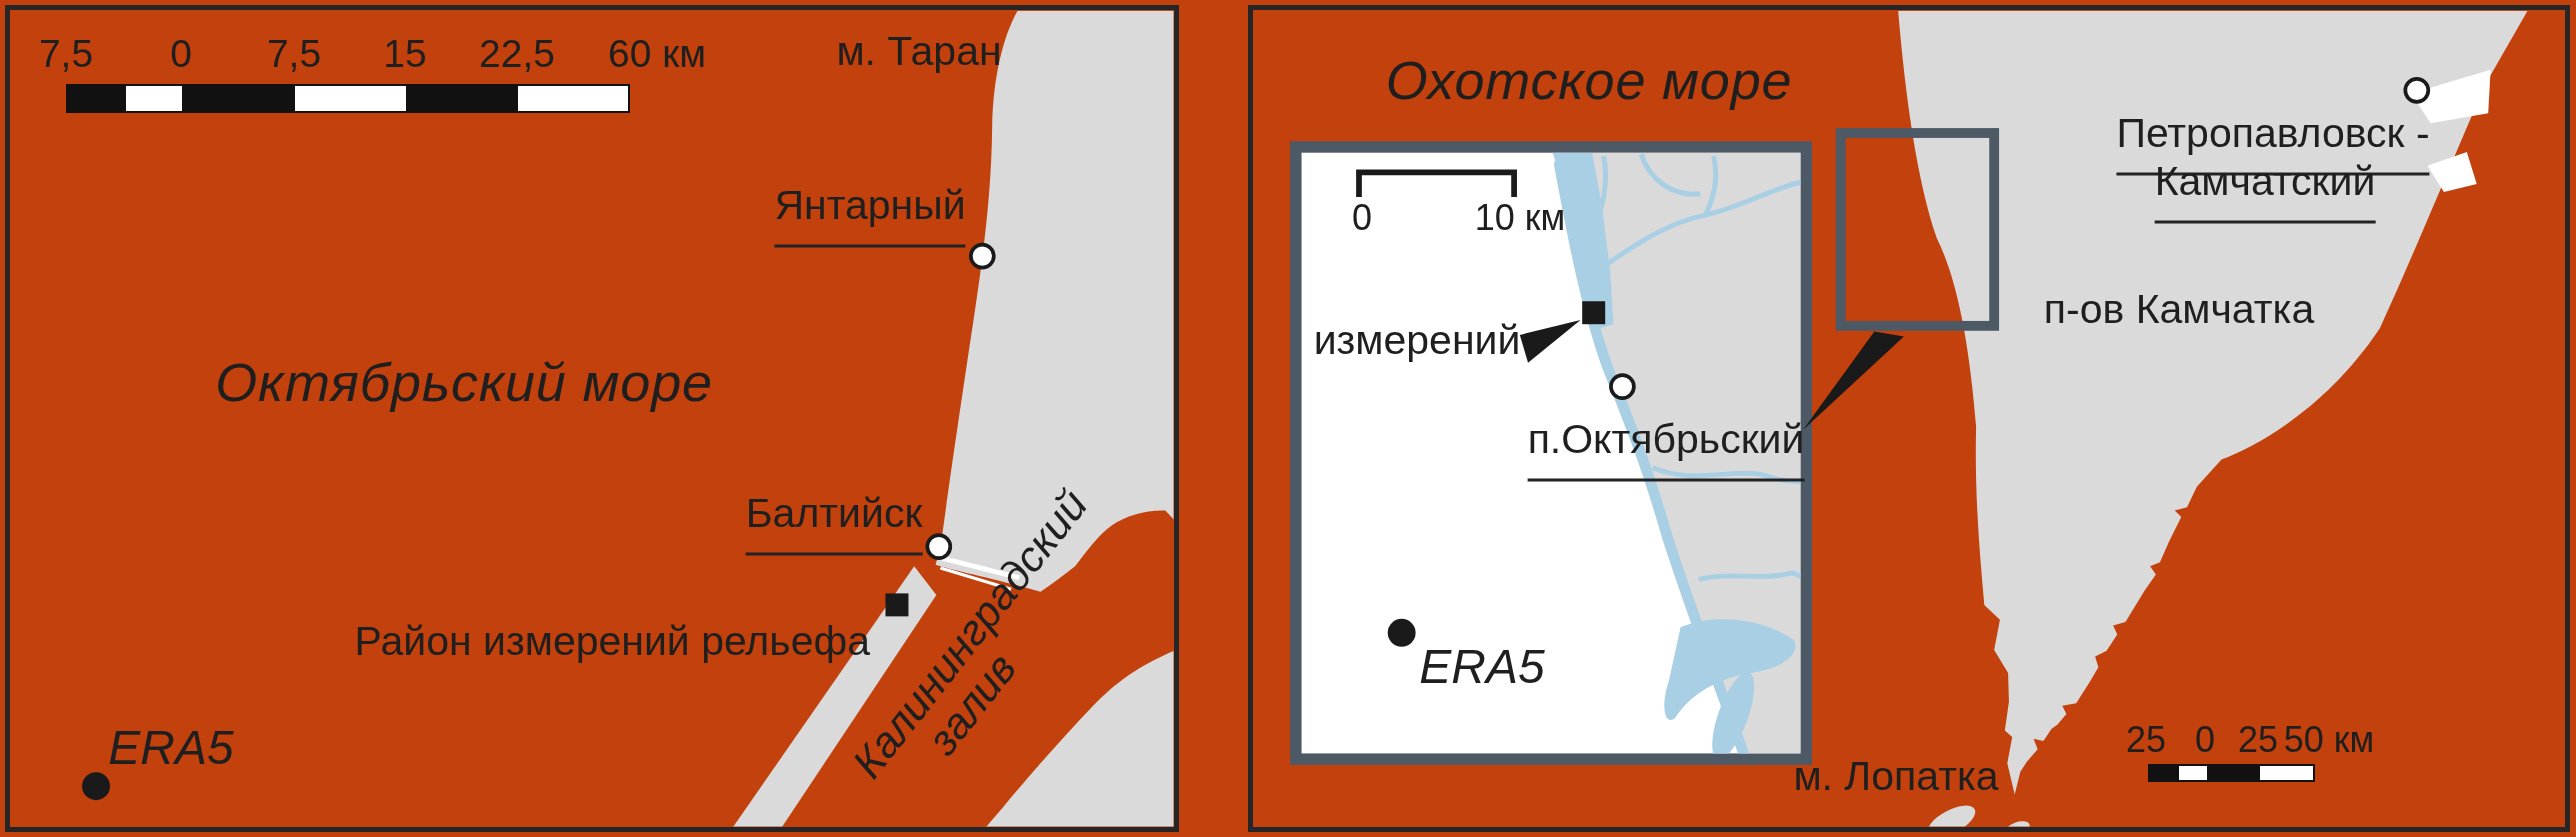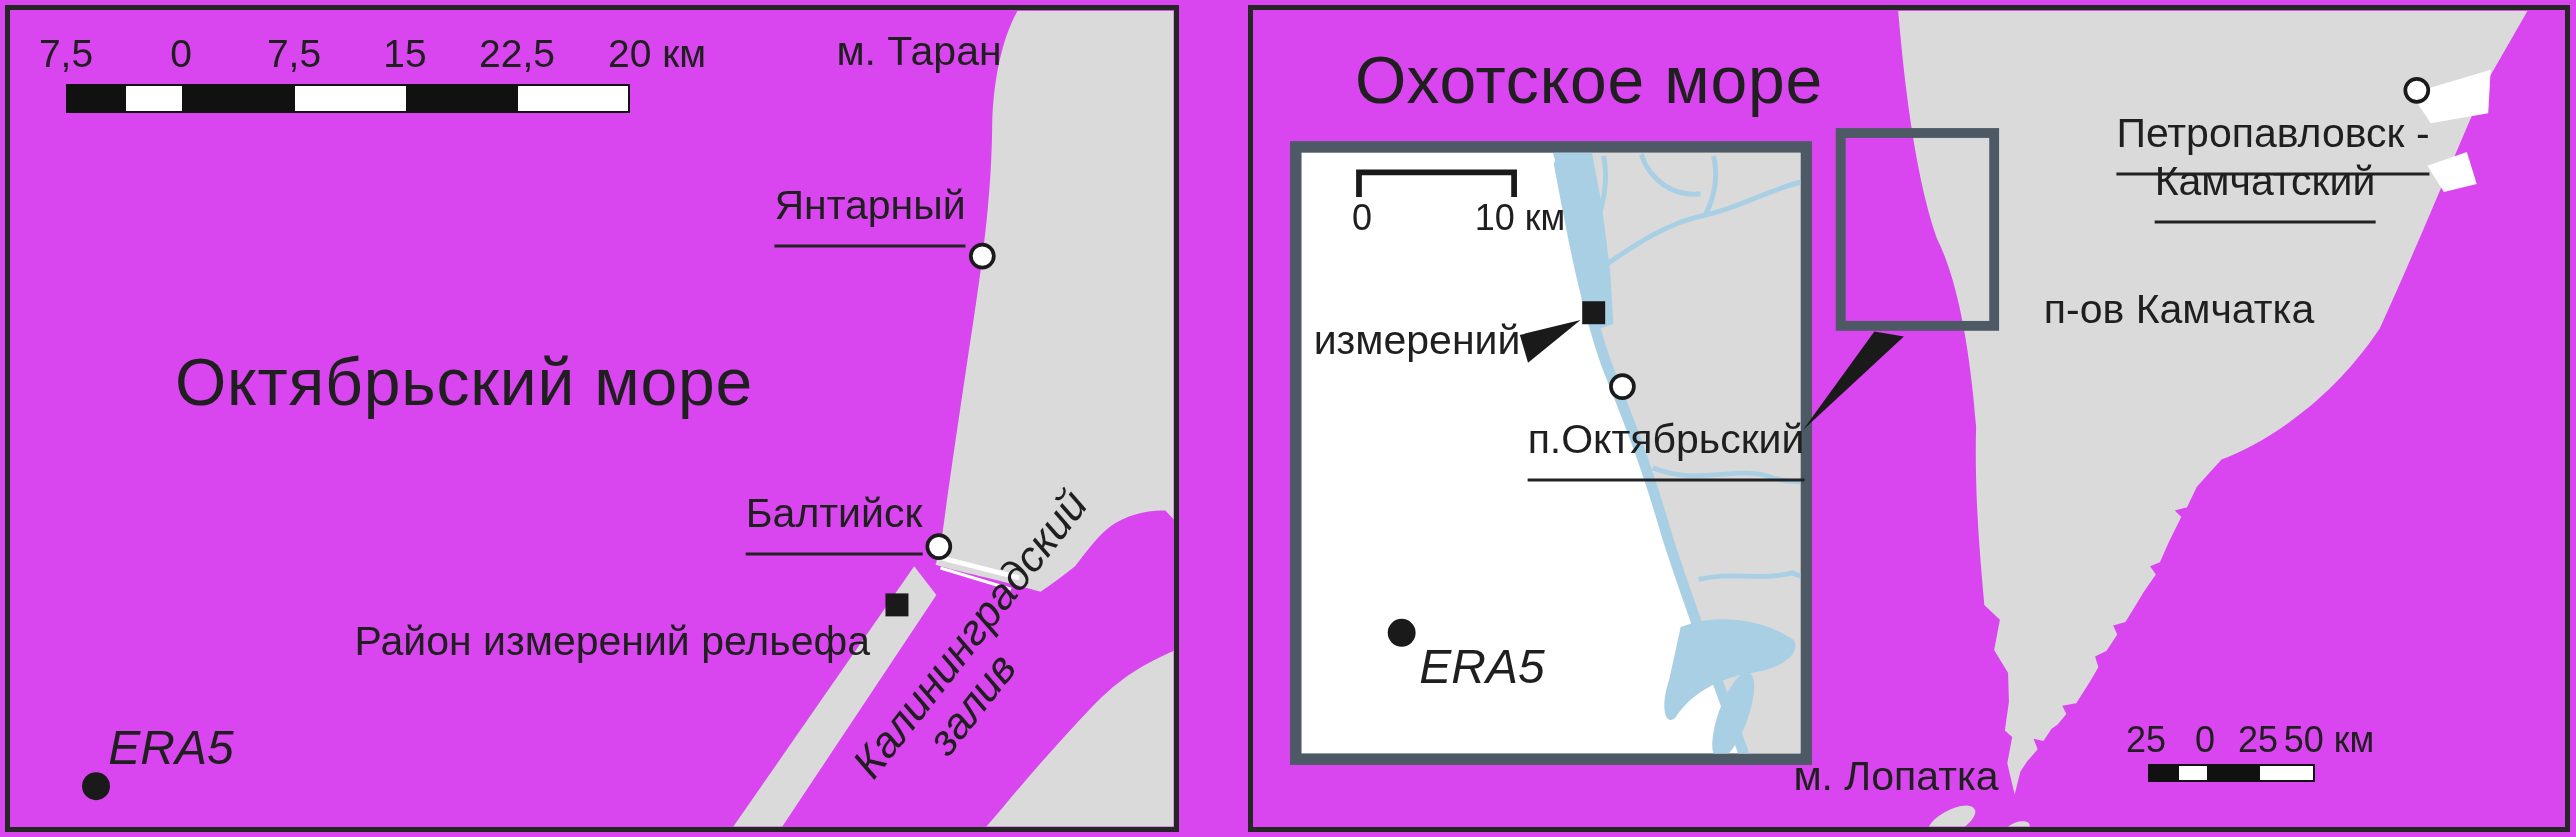--- a/index.html
+++ b/index.html
@@ -1,24 +1,24 @@
 <!DOCTYPE html>
 <html style="font-size:13px"><head>
 <meta charset="utf-8">
 <style>
   html,body{margin:0;padding:0;background:#ffffff;}
-  #app{position:relative;width:2576px;height:838px;background:#d946ef;overflow:hidden;
+  #app{position:relative;width:2576px;height:838px;background:#c2410c;overflow:hidden;
        font-family:"Liberation Sans", sans-serif;color:#1f1f1f;}
   #geo{position:absolute;left:0;top:0;}
   .frame{position:absolute;border:5.7px solid #262626;box-sizing:border-box;background:transparent;}
   .lbl{position:absolute;transform:translate(-50%,-50%);white-space:nowrap;
        font-size:41px;letter-spacing:0px;line-height:1.0;text-align:center;}
   .lbl.right-anchor{transform:translate(-100%,-50%);margin-top:36px;}
   .underline{border-bottom:3.3px solid #222;padding-bottom:17px;}
-  .sea-title{font-size:66px;letter-spacing:0.8px;}
+  .sea-title{font-style:italic;font-size:54px;letter-spacing:0.8px;}
   .era5{font-style:italic;font-size:48px;font-weight:500;}
   .tick{font-size:39px;}
   .tick-sm{font-size:36px;}
   .multiline{line-height:1.16;}
   .rot-bay{transform:translate(-50%,-50%) rotate(-52deg);font-style:italic;font-size:43px;}
   .scalebar{position:absolute;display:flex;border:2.5px solid #111;box-sizing:content-box;background:#fff;}
   .scalebar span{display:block;height:100%;}
   .seg-k{background:#111;}
   .seg-w{background:#fff;}
 </style>
@@ -126,21 +126,21 @@
   <span class="seg-k" style="width:113px;"></span>
   <span class="seg-w" style="width:111px;"></span>
   <span class="seg-k" style="width:112px;"></span>
   <span class="seg-w" style="width:109px;"></span>
 </div>
 <div class="lbl tick" style="left:66px;top:53px;">7,5</div>
 <div class="lbl tick" style="left:181px;top:53px;">0</div>
 <div class="lbl tick" style="left:294px;top:53px;">7,5</div>
 <div class="lbl tick" style="left:405px;top:53px;">15</div>
 <div class="lbl tick" style="left:517px;top:53px;">22,5</div>
-<div class="lbl tick" style="left:657px;top:53px;">20 км</div>
+<div class="lbl tick" style="left:657px;top:53px;">60 км</div>
 
 <div class="lbl" style="left:919px;top:51px;">м. Таран</div>
 
 <div class="lbl" style="left:870px;top:205px;">
   <span class="underline">Янтарный</span>
 </div>
 
 <div class="lbl sea-title" style="left:464px;top:382px;">Октябрьский море</div>
 
 <div class="lbl" style="left:834px;top:513px;">

